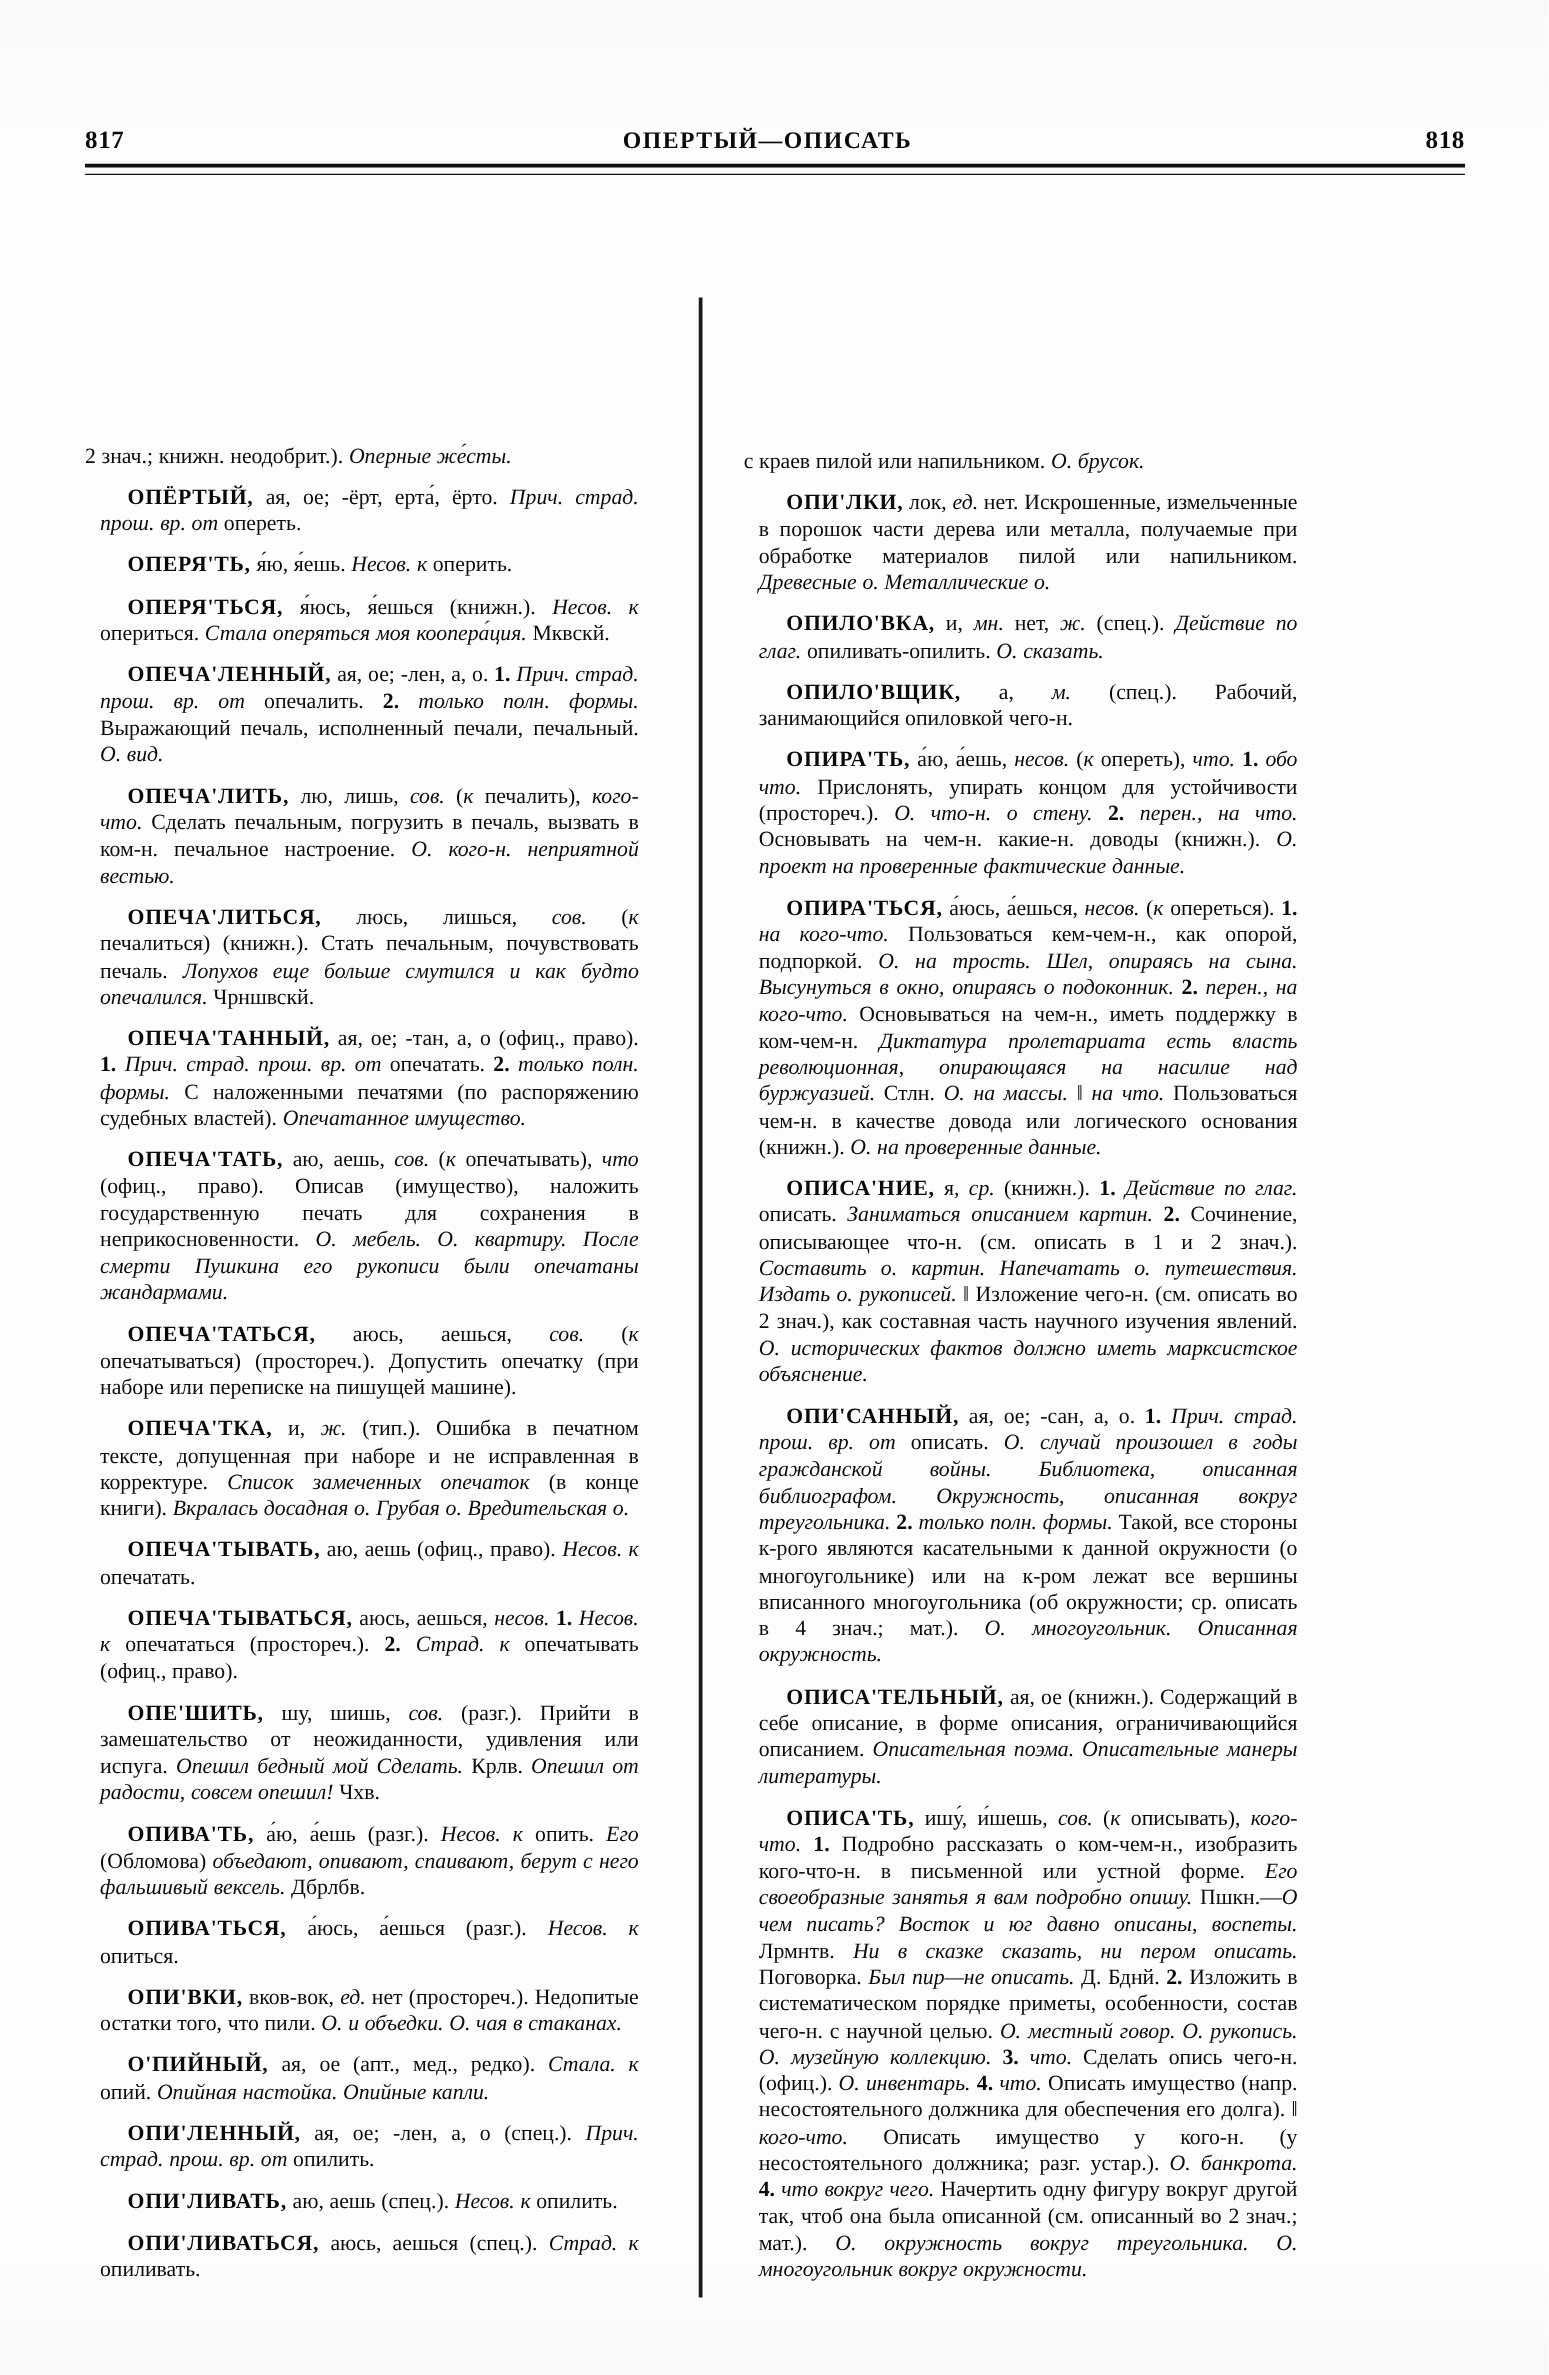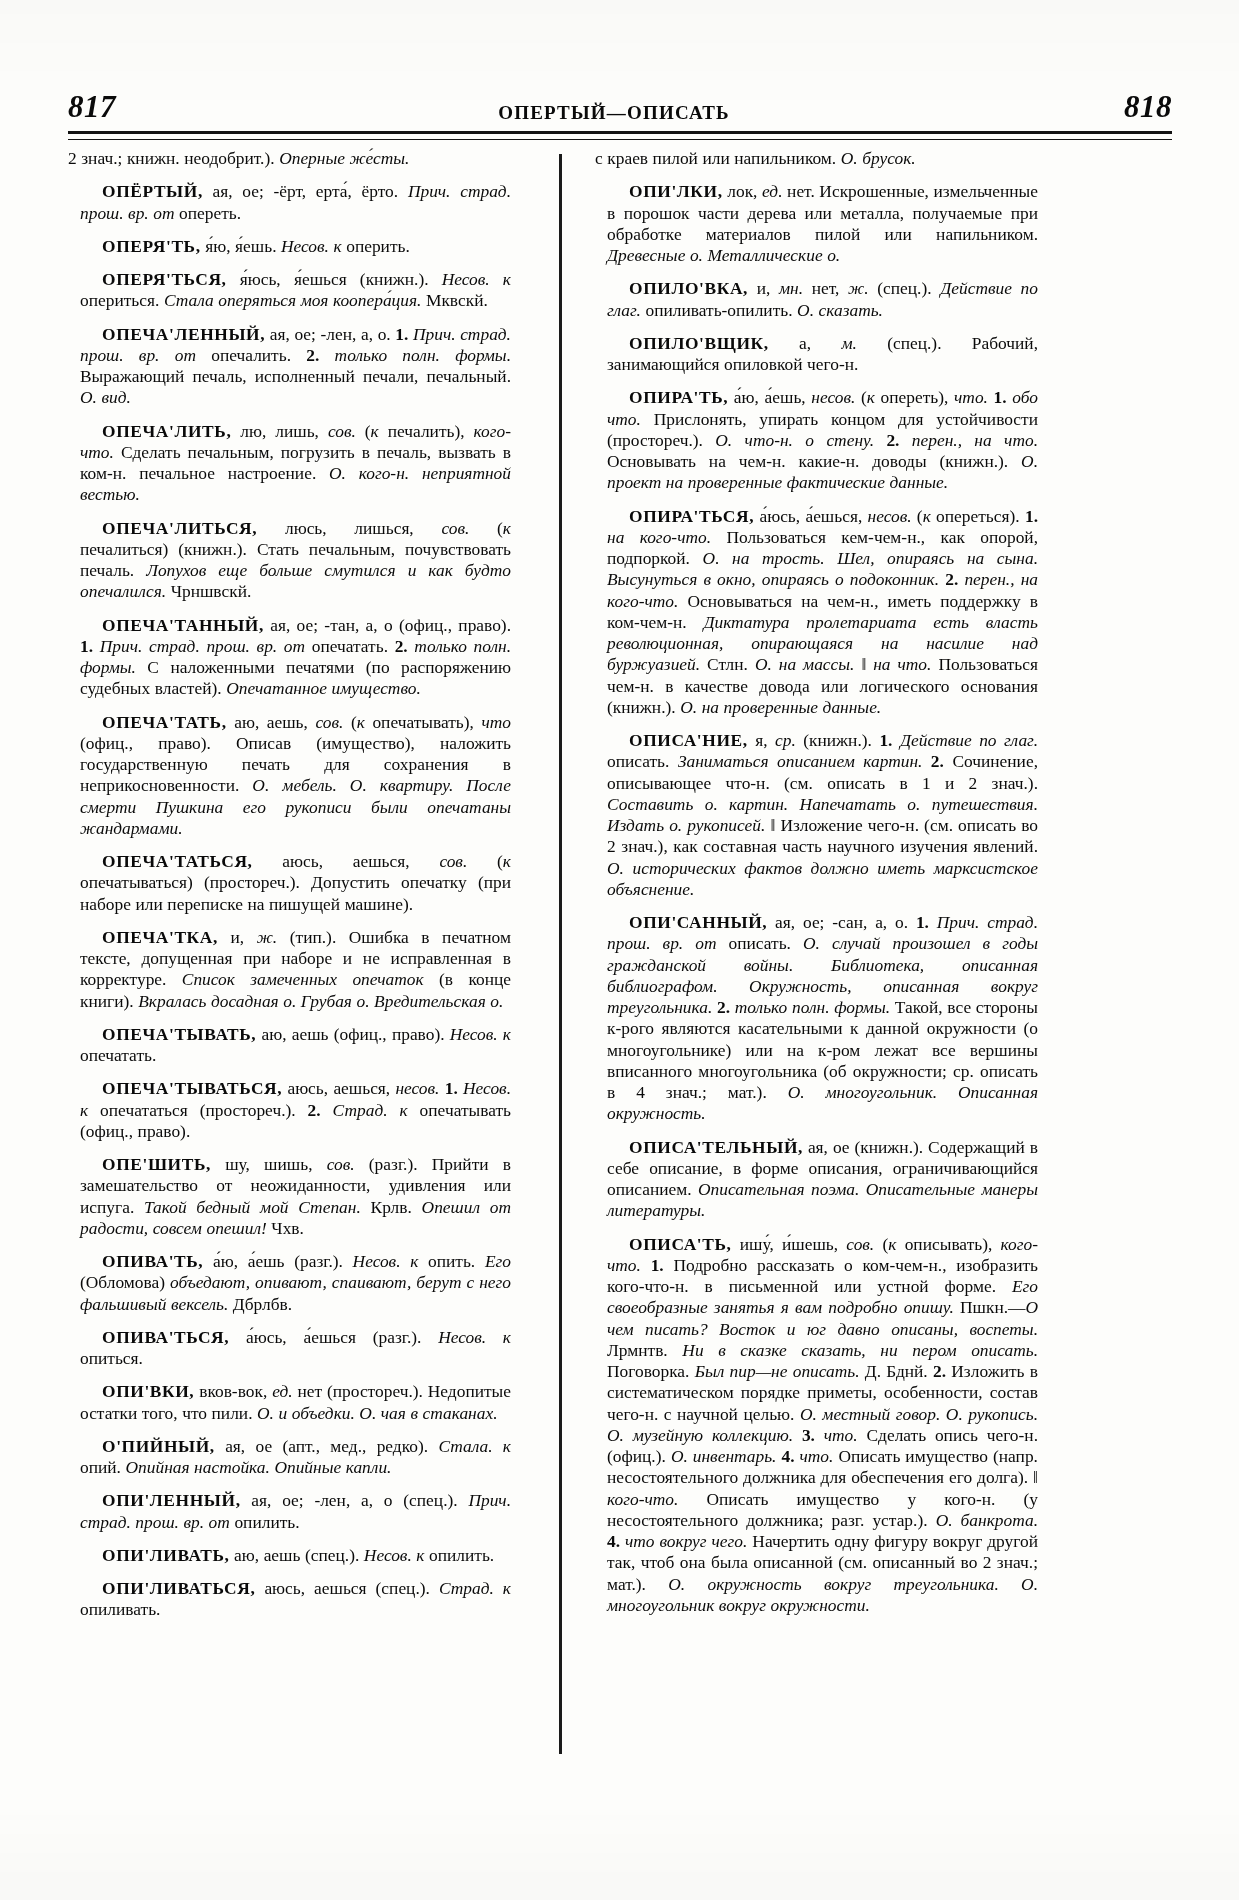--- a/index.html
+++ b/index.html
@@ -29,25 +29,24 @@
     left: 68px;
     top: 88px;
     width: 1104px;
     height: 34px;
     display: flex;
     align-items: flex-end;
     justify-content: space-between;
     font-family: "Liberation Serif", "DejaVu Serif", serif;
   }
   .folio {
-    font-size: 31px;
+    font-size: 20px;
     font-weight: bold;
     letter-spacing: 0.5px;
     line-height: 1;
-    font-style: italic;
   }
   .head-title {
     font-size: 19px;
     font-weight: bold;
     letter-spacing: 1.2px;
     line-height: 1;
     position: relative;
     left: -6px;
   }
   .rule-top {
@@ -61,20 +60,21 @@
   }
   
   .columns {
     position: absolute;
     left: 68px;
     top: 148px;
     width: 1110px;
     height: 1690px;
     display: flex;
     gap: 0px;
+    align-items: flex-end;
   }
   .col {
     width: 455px;
     font-size: 17.4px;
     line-height: 21.25px;
     text-align: justify;
     text-justify: inter-word;
     hyphens: manual;
     word-spacing: 0.2px;
   }
@@ -138,21 +138,21 @@
         <p class="entry"><b class="hw">ОПЕРЯ'ТЬСЯ,</b> я́юсь, я́ешься (книжн.). <i>Несов. к</i> опериться. <i>Стала оперяться моя коопера́ция.</i> Мквскй.</p>
         <p class="entry"><b class="hw">ОПЕЧА'ЛЕННЫЙ,</b> ая, ое; -лен, а, о. <b class="num">1.</b> <i>Прич. страд. прош. вр. от</i> опечалить. <b class="num">2.</b> <i>только полн. формы.</i> Выражающий печаль, исполненный печали, печальный. <i>О. вид.</i></p>
         <p class="entry"><b class="hw">ОПЕЧА'ЛИТЬ,</b> лю, лишь, <i>сов.</i> (<i>к</i> печалить), <i>кого-что.</i> Сделать печальным, погрузить в печаль, вызвать в ком-н. печальное настроение. <i>О. кого-н. неприятной вестью.</i></p>
         <p class="entry"><b class="hw">ОПЕЧА'ЛИТЬСЯ,</b> люсь, лишься, <i>сов.</i> (<i>к</i> печалиться) (книжн.). Стать печальным, почувствовать печаль. <i>Лопухов еще больше смутился и как будто опечалился.</i> Чрншвскй.</p>
         <p class="entry"><b class="hw">ОПЕЧА'ТАННЫЙ,</b> ая, ое; -тан, а, о (офиц., право). <b class="num">1.</b> <i>Прич. страд. прош. вр. от</i> опечатать. <b class="num">2.</b> <i>только полн. формы.</i> С наложенными печатями (по распоряжению судебных властей). <i>Опечатанное имущество.</i></p>
         <p class="entry"><b class="hw">ОПЕЧА'ТАТЬ,</b> аю, аешь, <i>сов.</i> (<i>к</i> опечатывать), <i>что</i> (офиц., право). Описав (имущество), наложить государственную печать для сохранения в неприкосновенности. <i>О. мебель. О. квартиру. После смерти Пушкина его рукописи были опечатаны жандармами.</i></p>
         <p class="entry"><b class="hw">ОПЕЧА'ТАТЬСЯ,</b> аюсь, аешься, <i>сов.</i> (<i>к</i> опечатываться) (простореч.). Допустить опечатку (при наборе или переписке на пишущей машине).</p>
         <p class="entry"><b class="hw">ОПЕЧА'ТКА,</b> и, <i>ж.</i> (тип.). Ошибка в печатном тексте, допущенная при наборе и не исправленная в корректуре. <i>Список замеченных опечаток</i> (в конце книги). <i>Вкралась досадная о. Грубая о. Вредительская о.</i></p>
         <p class="entry"><b class="hw">ОПЕЧА'ТЫВАТЬ,</b> аю, аешь (офиц., право). <i>Несов. к</i> опечатать.</p>
         <p class="entry"><b class="hw">ОПЕЧА'ТЫВАТЬСЯ,</b> аюсь, аешься, <i>несов.</i> <b class="num">1.</b> <i>Несов. к</i> опечататься (простореч.). <b class="num">2.</b> <i>Страд. к</i> опечатывать (офиц., право).</p>
-        <p class="entry"><b class="hw">ОПЕ'ШИТЬ,</b> шу, шишь, <i>сов.</i> (разг.). Прийти в замешательство от неожиданности, удивления или испуга. <i>Такой бедный мой Степан.</i> Крлв. <i>Опешил от радости, совсем опешил!</i> Чхв.</p>
+        <p class="entry"><b class="hw">ОПЕ'ШИТЬ,</b> шу, шишь, <i>сов.</i> (разг.). Прийти в замешательство от неожиданности, удивления или испуга. <i>Опешил бедный мой Сделать.</i> Крлв. <i>Опешил от радости, совсем опешил!</i> Чхв.</p>
         <p class="entry"><b class="hw">ОПИВА'ТЬ,</b> а́ю, а́ешь (разг.). <i>Несов. к</i> опить. <i>Его</i> (Обломова) <i>объедают, опивают, спаивают, берут с него фальшивый вексель.</i> Дбрлбв.</p>
         <p class="entry"><b class="hw">ОПИВА'ТЬСЯ,</b> а́юсь, а́ешься (разг.). <i>Несов. к</i> опиться.</p>
         <p class="entry"><b class="hw">ОПИ'ВКИ,</b> вков-вок, <i>ед.</i> нет (простореч.). Недопитые остатки того, что пили. <i>О. и объедки. О. чая в стаканах.</i></p>
         <p class="entry"><b class="hw">О'ПИЙНЫЙ,</b> ая, ое (апт., мед., редко). <i>Стала. к</i> опий. <i>Опийная настойка. Опийные капли.</i></p>
         <p class="entry"><b class="hw">ОПИ'ЛЕННЫЙ,</b> ая, ое; -лен, а, о (спец.). <i>Прич. страд. прош. вр. от</i> опилить.</p>
         <p class="entry"><b class="hw">ОПИ'ЛИВАТЬ,</b> аю, аешь (спец.). <i>Несов. к</i> опилить.</p>
         <p class="entry"><b class="hw">ОПИ'ЛИВАТЬСЯ,</b> аюсь, аешься (спец.). <i>Страд. к</i> опиливать.</p>
       </div>
 
     <div class="col-gutter">

